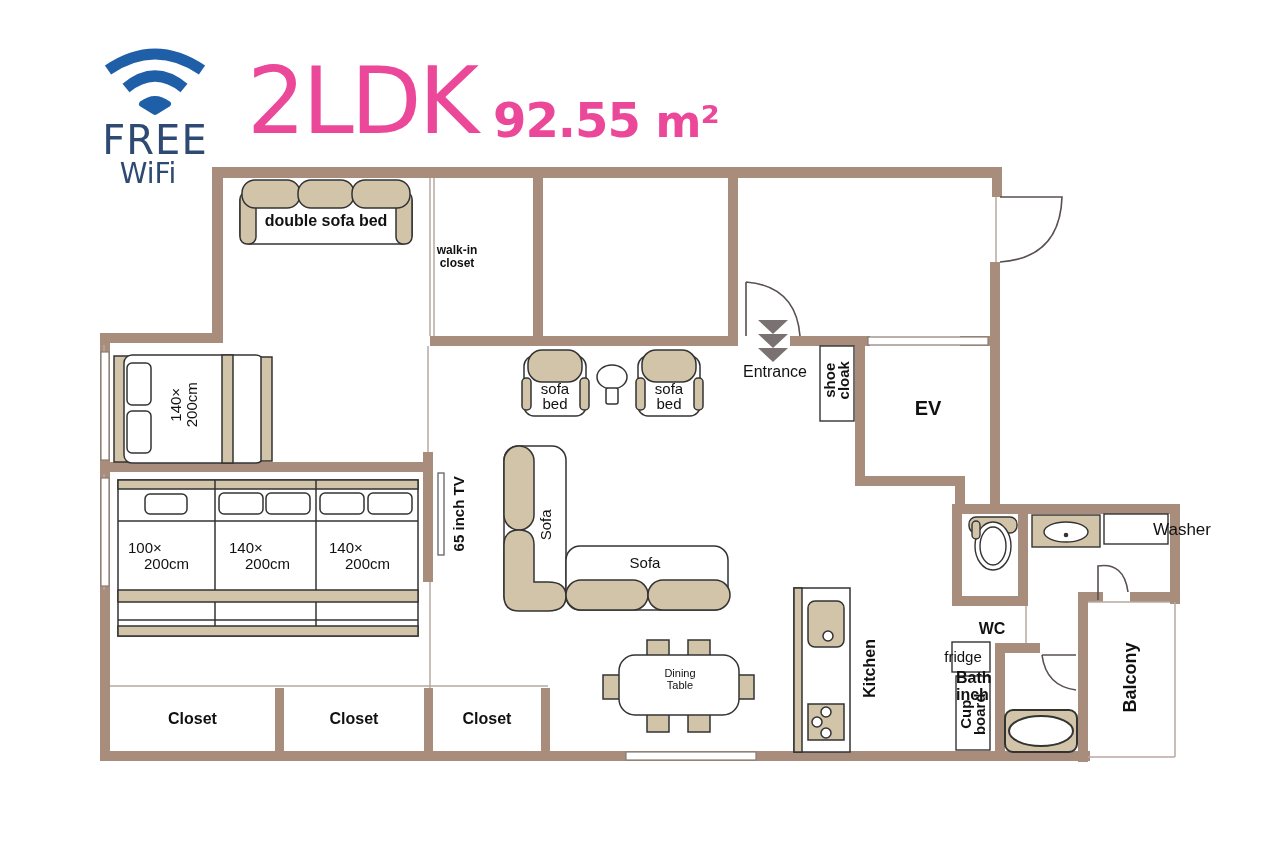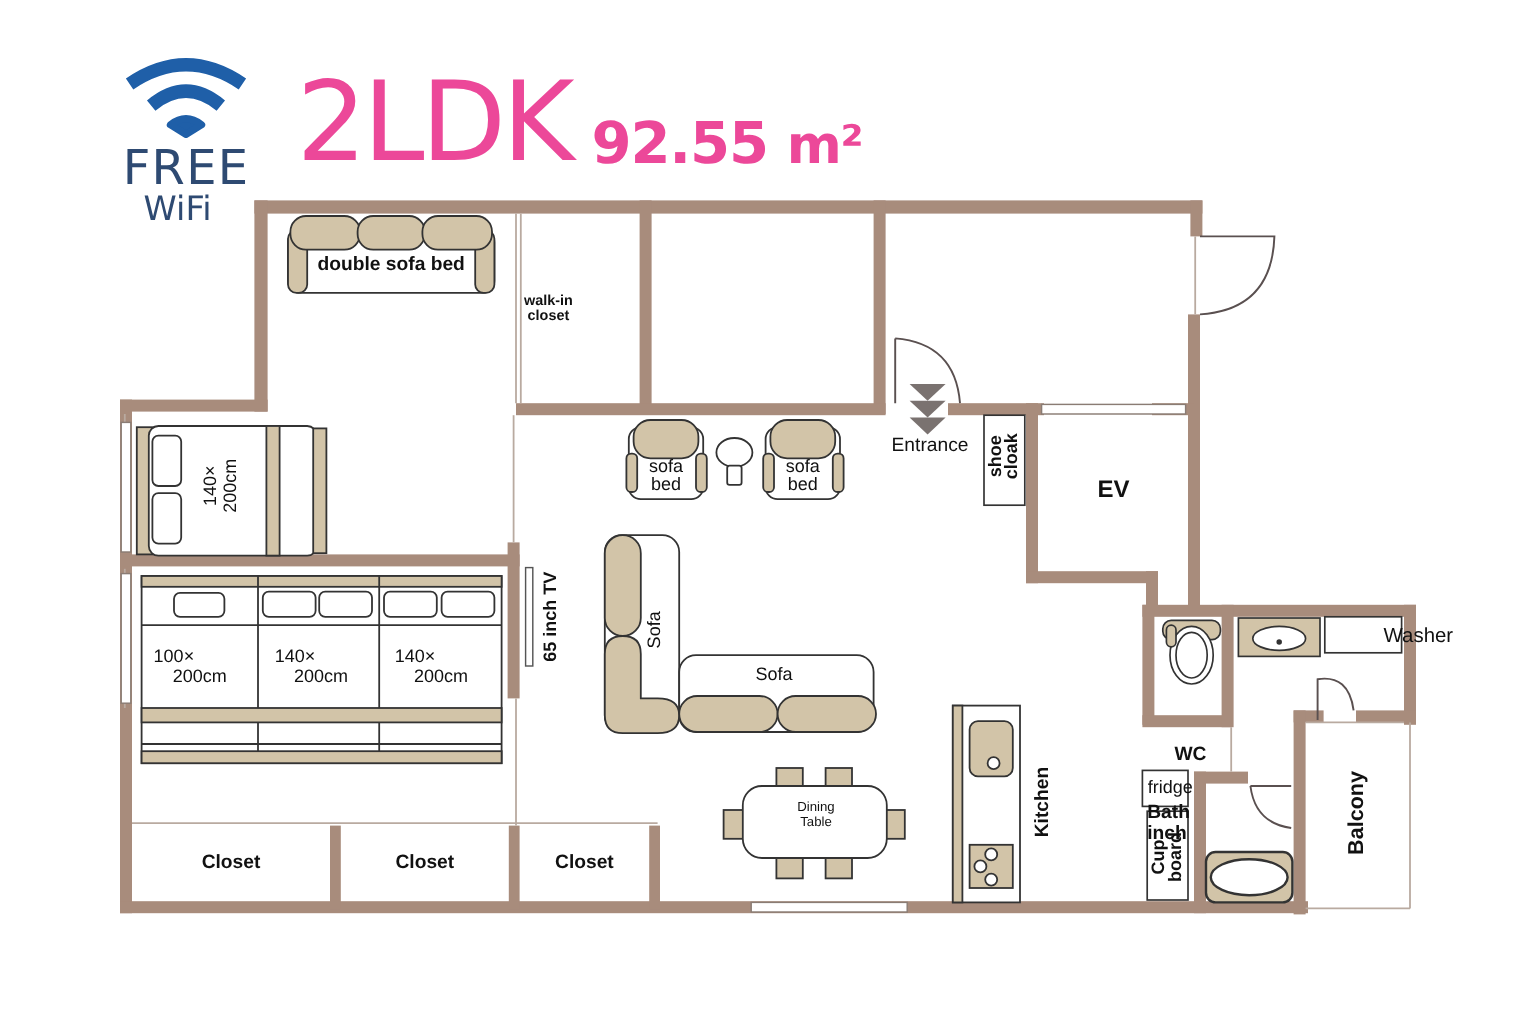--- a/index.html
+++ b/index.html
@@ -262,21 +262,21 @@
 <div class="lbl rot" style="left:526px;top:517px;width:40px;font-size:15px;font-weight:normal;">Sofa</div>
 <div class="lbl" style="left:610px;top:555px;width:70px;font-size:15px;font-weight:normal;">Sofa</div>
 
 <div class="lbl" style="left:640px;top:668px;width:80px;font-size:11px;font-weight:normal;">
   <div>Dining</div>
   <div>Table</div>
 </div>
 
 <div class="lbl rot" style="left:838px;top:660px;width:64px;font-size:16px;">Kitchen</div>
 
-<div class="lbl" style="left:932px;top:649px;width:62px;font-size:15px;font-weight:normal;text-align:right;">fridge</div>
+<div class="lbl" style="left:932px;top:649px;width:62px;font-size:15px;font-weight:normal;">fridge</div>
 
 <div class="lbl rot" style="left:943px;top:700px;width:60px;font-size:15px;line-height:0.95;">
   <div>Cup</div>
   <div>board</div>
 </div>
 
 <div class="lbl" style="left:966px;top:573px;width:52px;font-size:16px;margin-top:48px;">WC</div>
 <div class="lbl" style="left:1104px;top:521px;width:64px;font-size:17px;font-weight:normal;padding-left:46px;">Washer</div>
 
 <div class="lbl" style="left:956px;top:670px;width:58px;font-size:16px;text-align:left;line-height:1.05;">

